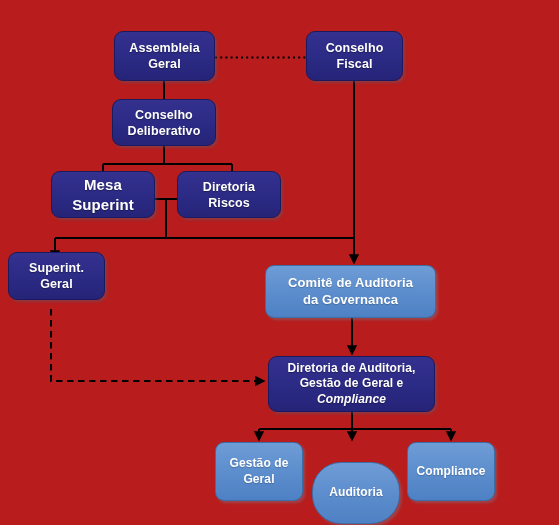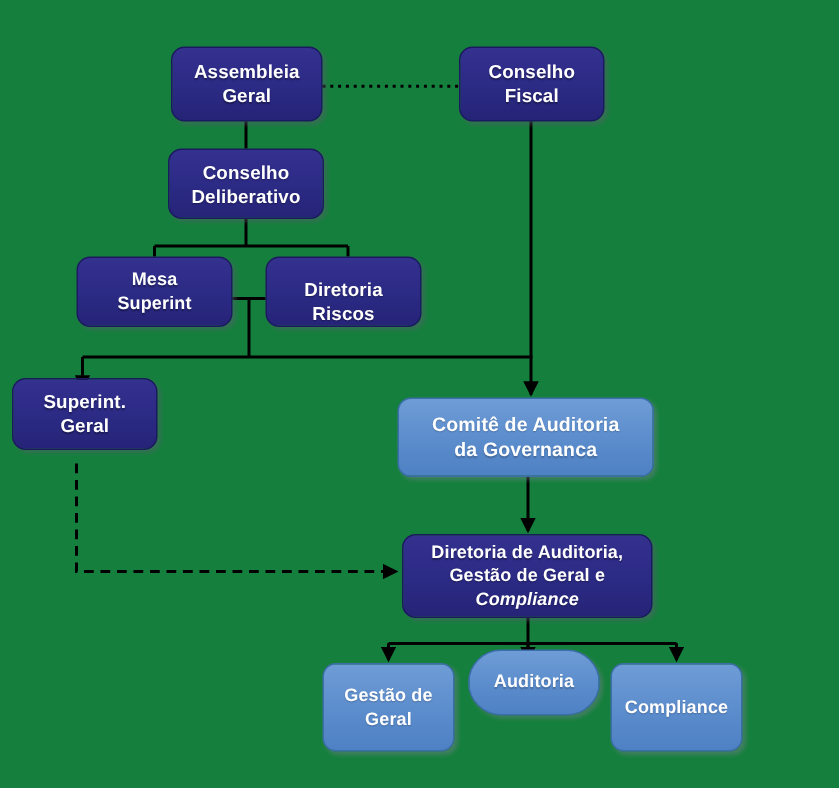--- a/index.html
+++ b/index.html
@@ -7,21 +7,21 @@
     padding: 0;
     background: #ffffff;
   }
   body {
     font-family: "Liberation Sans", sans-serif;
   }
   #org-chart {
     position: relative;
     width: 559px;
     height: 525px;
-    background: #15803d;
+    background: #b91c1c;
     overflow: hidden;
   }
   #connector-layer {
     position: absolute;
     left: 0;
     top: 0;
     width: 559px;
     height: 525px;
     pointer-events: none;
   }
@@ -58,27 +58,27 @@
   }
   .italic-line {
     font-style: italic;
     font-weight: bold;
   }
 
   
   #node-assembleia-geral      { left: 114px; top: 31px;  width: 101px; height: 50px;  font-size: 12.5px; }
   #node-conselho-fiscal       { left: 306px; top: 31px;  width: 97px;  height: 50px;  font-size: 12.5px; }
   #node-conselho-deliberativo { left: 112px; top: 99px;  width: 104px; height: 47px;  font-size: 12.5px; }
-  #node-mesa-diretora         { left: 51px;  top: 171px; width: 104px; height: 47px;  font-size: 12px; }
-  #node-diretoria-eleita      { left: 177px; top: 171px; width: 104px; height: 47px;  font-size: 12.5px; align-items: flex-end; }
+  #node-mesa-diretora         { left: 51px;  top: 171px; width: 104px; height: 47px;  font-size: 15px; }
+  #node-diretoria-eleita      { left: 177px; top: 171px; width: 104px; height: 47px;  font-size: 12.5px; }
   #node-superint-geral        { left: 8px;   top: 252px; width: 97px;  height: 48px;  font-size: 12.5px; }
   #node-comite-auditoria      { left: 265px; top: 265px; width: 171px; height: 53px;  font-size: 13px; }
   #node-diretoria-auditoria   { left: 268px; top: 356px; width: 167px; height: 56px;  font-size: 12px; }
   #node-gestao-riscos         { left: 215px; top: 442px; width: 88px;  height: 59px;  font-size: 12px; }
-  #node-auditoria             { left: 312px; top: 433px; width: 88px;  height: 44px;  font-size: 12px; border-radius: 29px; }
+  #node-auditoria             { left: 312px; top: 462px; width: 88px;  height: 62px;  font-size: 12px; border-radius: 29px; }
   #node-compliance            { left: 407px; top: 442px; width: 88px;  height: 59px;  font-size: 12px; }
 </style>
 </head>
 <body>
 
 <div id="org-chart">
 
   <svg id="connector-layer" viewBox="0 0 559 525" width="559" height="525" xmlns="http://www.w3.org/2000/svg">
     <defs>
       <marker id="arrowSolid" viewBox="0 0 10 10" refX="8.5" refY="5" markerWidth="5.2" markerHeight="5.2" orient="auto-start-reverse">

